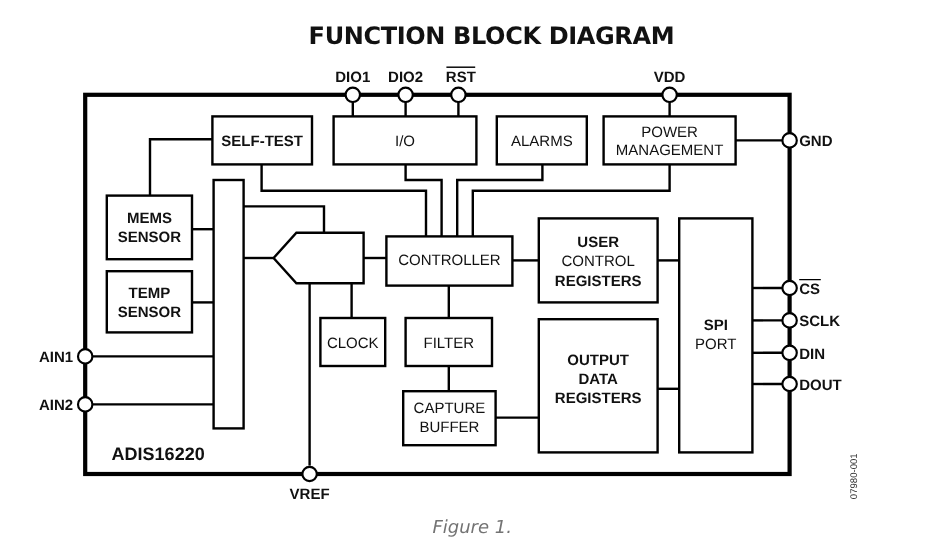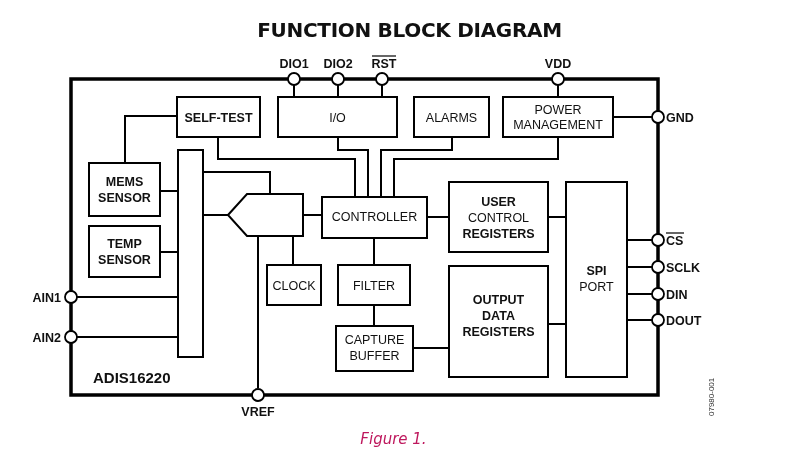--- a/index.html
+++ b/index.html
@@ -1,18 +1,18 @@
 <!DOCTYPE html>
 <html><head>
 <meta charset="utf-8">
 <style>
   html,body{margin:0;padding:0;background:#ffffff;}
   body{width:787px;height:460px;position:relative;overflow:hidden;font-family:"Liberation Sans",sans-serif;}
   .title{position:absolute;left:16px;width:787px;top:18px;text-align:center;font-weight:bold;font-size:20px;letter-spacing:-0.3px;color:#111;font-family:"DejaVu Sans",sans-serif;}
-  .caption{position:absolute;left:0;width:787px;top:430px;text-align:center;font-style:italic;font-size:15px;color:#be185d;font-family:"DejaVu Sans",sans-serif;}
+  .caption{position:absolute;left:0;width:787px;top:430px;text-align:center;font-style:italic;font-size:15px;color:#737373;font-family:"DejaVu Sans",sans-serif;}
   svg{position:absolute;left:0;top:0;}
   .blk{fill:#fff;stroke:#000;stroke-width:2;}
   .wire{fill:none;stroke:#000;stroke-width:2;}
   .frame{fill:none;stroke:#000;stroke-width:3.5;}
   .pin{fill:#fff;stroke:#000;stroke-width:1.8;}
   .lbl{font-family:"Liberation Sans",sans-serif;font-size:12.5px;fill:#111;text-anchor:middle;}
   .blbl{font-family:"Liberation Sans",sans-serif;font-size:12.5px;font-weight:bold;fill:#111;text-anchor:middle;}
   .pinlbl{font-family:"Liberation Sans",sans-serif;font-size:12.5px;font-weight:bold;fill:#111;}
   .part{font-family:"Liberation Sans",sans-serif;font-size:15px;font-weight:bold;fill:#111;}
   .code{font-family:"Liberation Sans",sans-serif;font-size:8px;fill:#333;}

